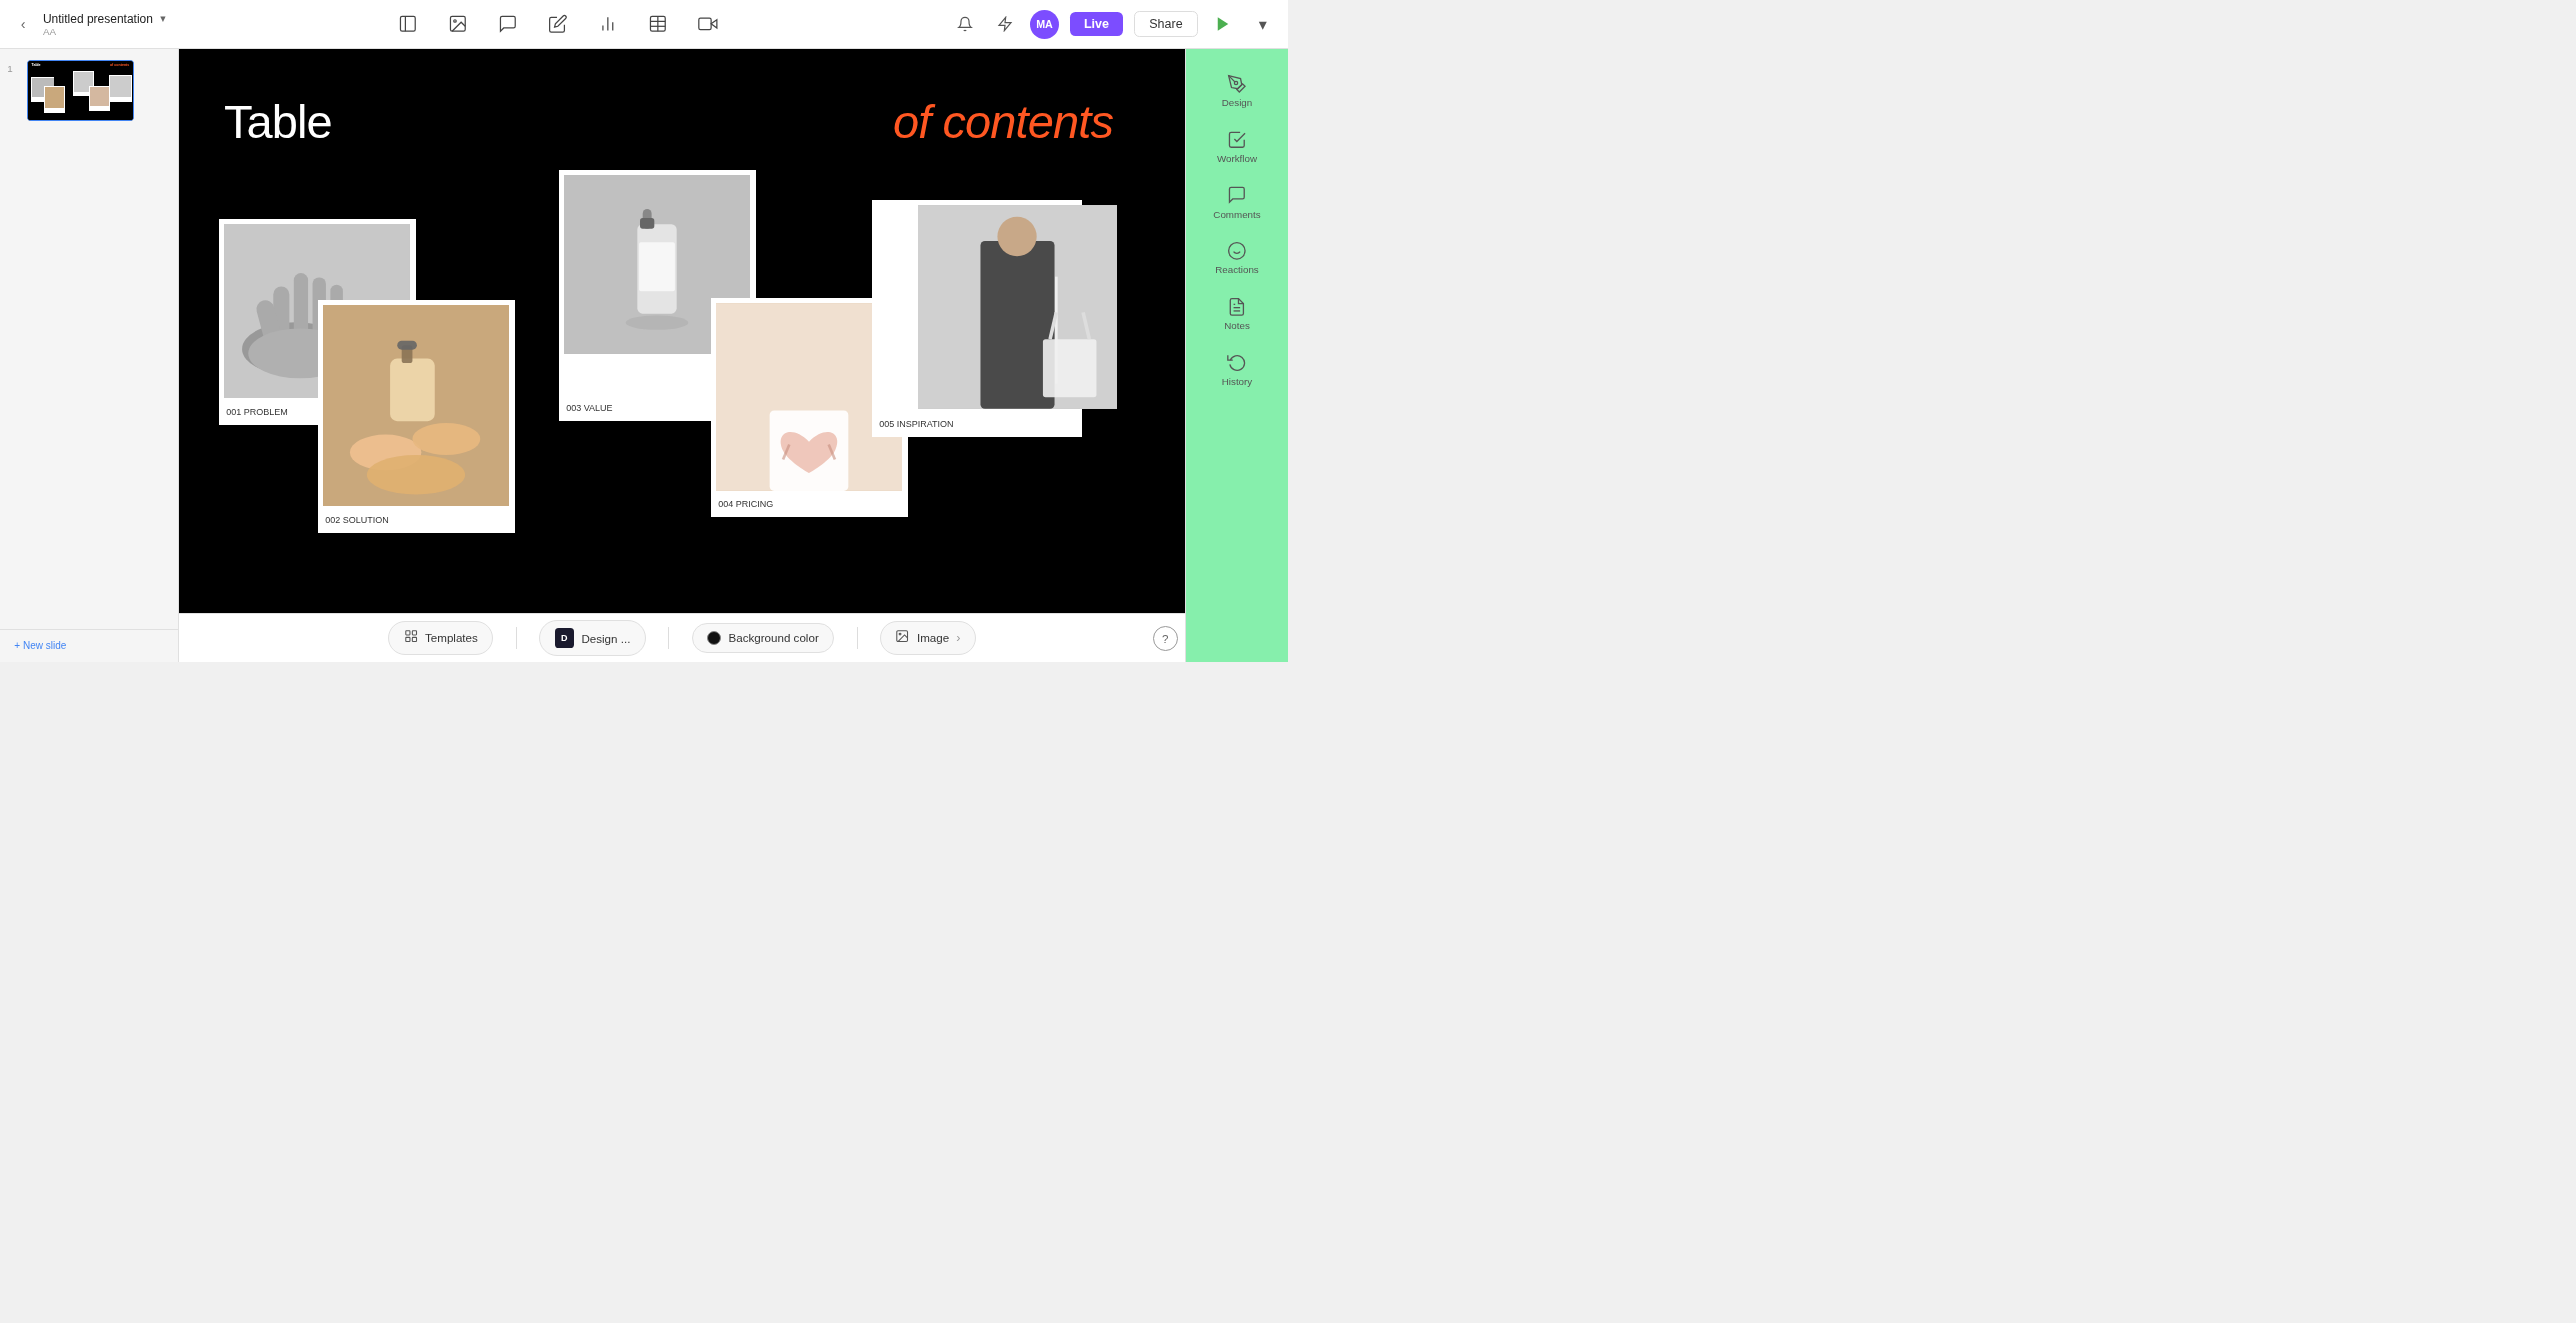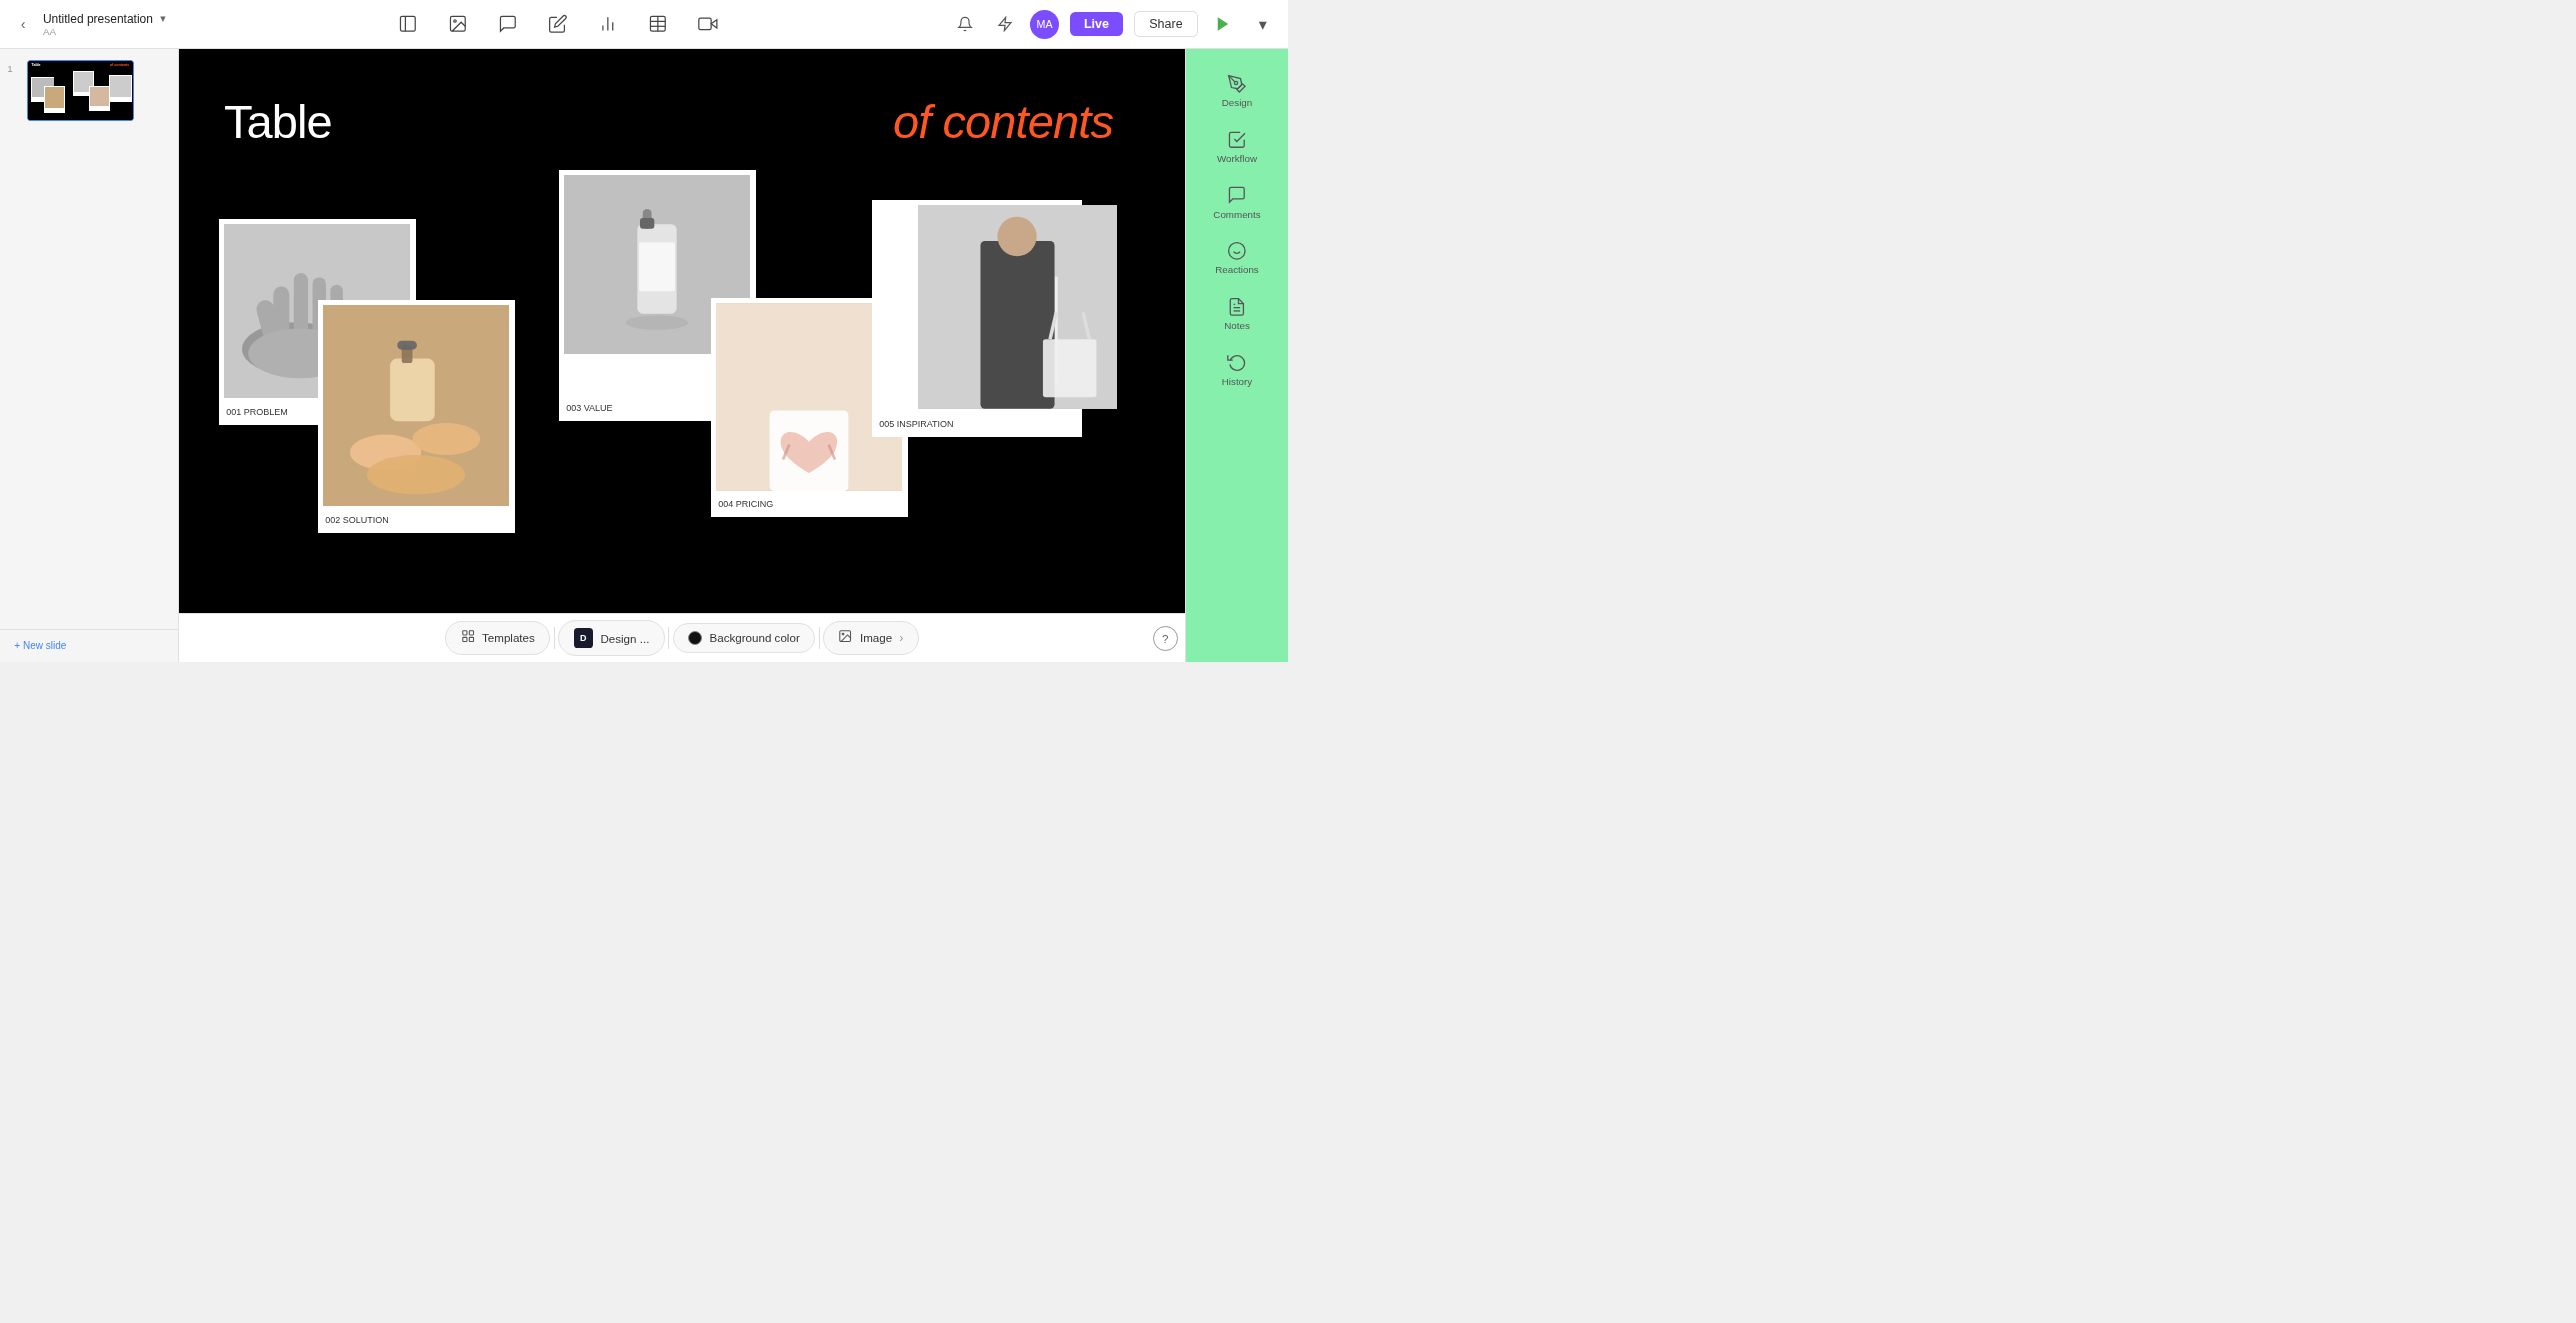--- a/index.html
+++ b/index.html
@@ -12,21 +12,21 @@
     .title-area { display: flex; flex-direction: column; }
     .title-text { font-size: 12px; font-weight: 500; color: #222; }
     .title-sub { font-size: 9.8px; color: #999; }
     .title-chevron { margin-left: 3.6px; color: #666; font-size: 10.7px; }
 
     .topbar-center { flex: 1; display: flex; align-items: center; justify-content: center; gap: 18px; }
     .toolbar-icon { width: 32px; height: 32px; display: flex; align-items: center; justify-content: center; cursor: pointer; color: #444; border-radius: 5.4px; font-size: 16px; }
 
     .topbar-right { display: flex; align-items: center; gap: 10.7px; }
     .icon-btn { width: 29px; height: 29px; display: flex; align-items: center; justify-content: center; cursor: pointer; color: #555; font-size: 16px; border-radius: 5.4px; }
-    .avatar { width: 29px; height: 29px; border-radius: 50%; background: #7c4dff; color: white; font-size: 10.7px; font-weight: 400; display: flex; align-items: center; justify-content: center; }
+    .avatar { width: 29px; height: 29px; border-radius: 50%; background: #7c4dff; color: white; font-size: 10.7px; font-weight: 700; display: flex; align-items: center; justify-content: center; }
     .live-btn { background: #7c4dff; color: white; border: none; border-radius: 5.4px; padding: 5.4px 14.3px; font-size: 12.5px; font-weight: 600; cursor: pointer; }
     .share-btn { background: white; color: #333; border: 0.9px solid #ddd; border-radius: 5.4px; padding: 5.4px 14.3px; font-size: 12.5px; font-weight: 500; cursor: pointer; }
     .play-btn { color: #4CAF50; font-size: 18px; cursor: pointer; }
 
     
     .left-panel { position: absolute; top: 49px; left: 0; width: 179px; bottom: 0; background: #f5f5f5; border-right: 0.9px solid #e0e0e0; display: flex; flex-direction: column; }
     .slide-list { flex: 1; overflow-y: auto; padding: 10.7px 7.2px; }
     .slide-item { display: flex; align-items: flex-start; gap: 7.2px; cursor: pointer; margin-bottom: 7.2px; }
     .slide-number { font-size: 9.8px; color: #999; margin-top: 3.6px; min-width: 12.5px; }
     .slide-thumb { width: 107px; height: 61px; border-radius: 3.6px; border: 1.8px solid #4285f4; overflow: hidden; background: #111; position: relative; }
@@ -64,21 +64,21 @@
     
     .card-005 { top: 157px; left: 689px; width: 206px; height: 224px; padding-left: 46px; }
     .card-005 .photo-inner { width: 195px; height: 192px; background: #ccc; overflow: hidden; }
 
     
     .right-panel { position: absolute; top: 49px; right: 0; width: 103px; bottom: 0; background: #86efac; border-left: 0.9px solid #e0e0e0; display: flex; flex-direction: column; align-items: center; padding-top: 14.3px; gap: 0; }
     .right-panel-item { display: flex; flex-direction: column; align-items: center; gap: 3.6px; padding: 10.7px 7.2px; cursor: pointer; width: 100%; border-radius: 7.2px; }
     .right-panel-label { font-size: 9.8px; color: #555; text-align: center; }
 
     
-    .bottom-bar { position: absolute; bottom: 0; left: 179px; right: 103px; height: 49px; background: #fff; border-top: 0.9px solid #e0e0e0; display: flex; align-items: center; justify-content: center; gap: 0; }
+    .bottom-bar { position: absolute; bottom: 0; left: 179px; right: 103px; height: 49px; background: #fff; border-top: 0.9px solid #e0e0e0; display: flex; align-items: center; justify-content: center; gap: 19px; }
     .bottom-item { display: flex; align-items: center; gap: 7.2px; padding: 7.2px 14.3px; border-radius: 21.5px; cursor: pointer; font-size: 11.6px; color: #333; background: #f8f8f8; border: 0.9px solid #e0e0e0; }
     .bottom-icon { font-size: 13.4px; color: #555; }
     .bottom-divider { width: 0.9px; height: 21.5px; background: #ddd; margin: 0 3.6px; }
     .design-icon-box { width: 19.7px; height: 19.7px; background: #1a1a2e; border-radius: 3.6px; display: flex; align-items: center; justify-content: center; color: white; font-size: 9px; font-weight: 700; }
     .bg-circle { width: 14.3px; height: 14.3px; border-radius: 50%; background: #111; border: 1.8px solid #888; }
     .chevron-right { color: #999; font-size: 12.5px; }
     .help-btn { position: absolute; right: 7.2px; bottom: 10.7px; width: 25px; height: 25px; border-radius: 50%; border: 1.3px solid #999; display: flex; align-items: center; justify-content: center; color: #666; font-size: 11.6px; cursor: pointer; background: white; }
 
     
     .hand-grayscale { background: linear-gradient(135deg, #d0d0d0 0%, #a0a0a0 100%); }

